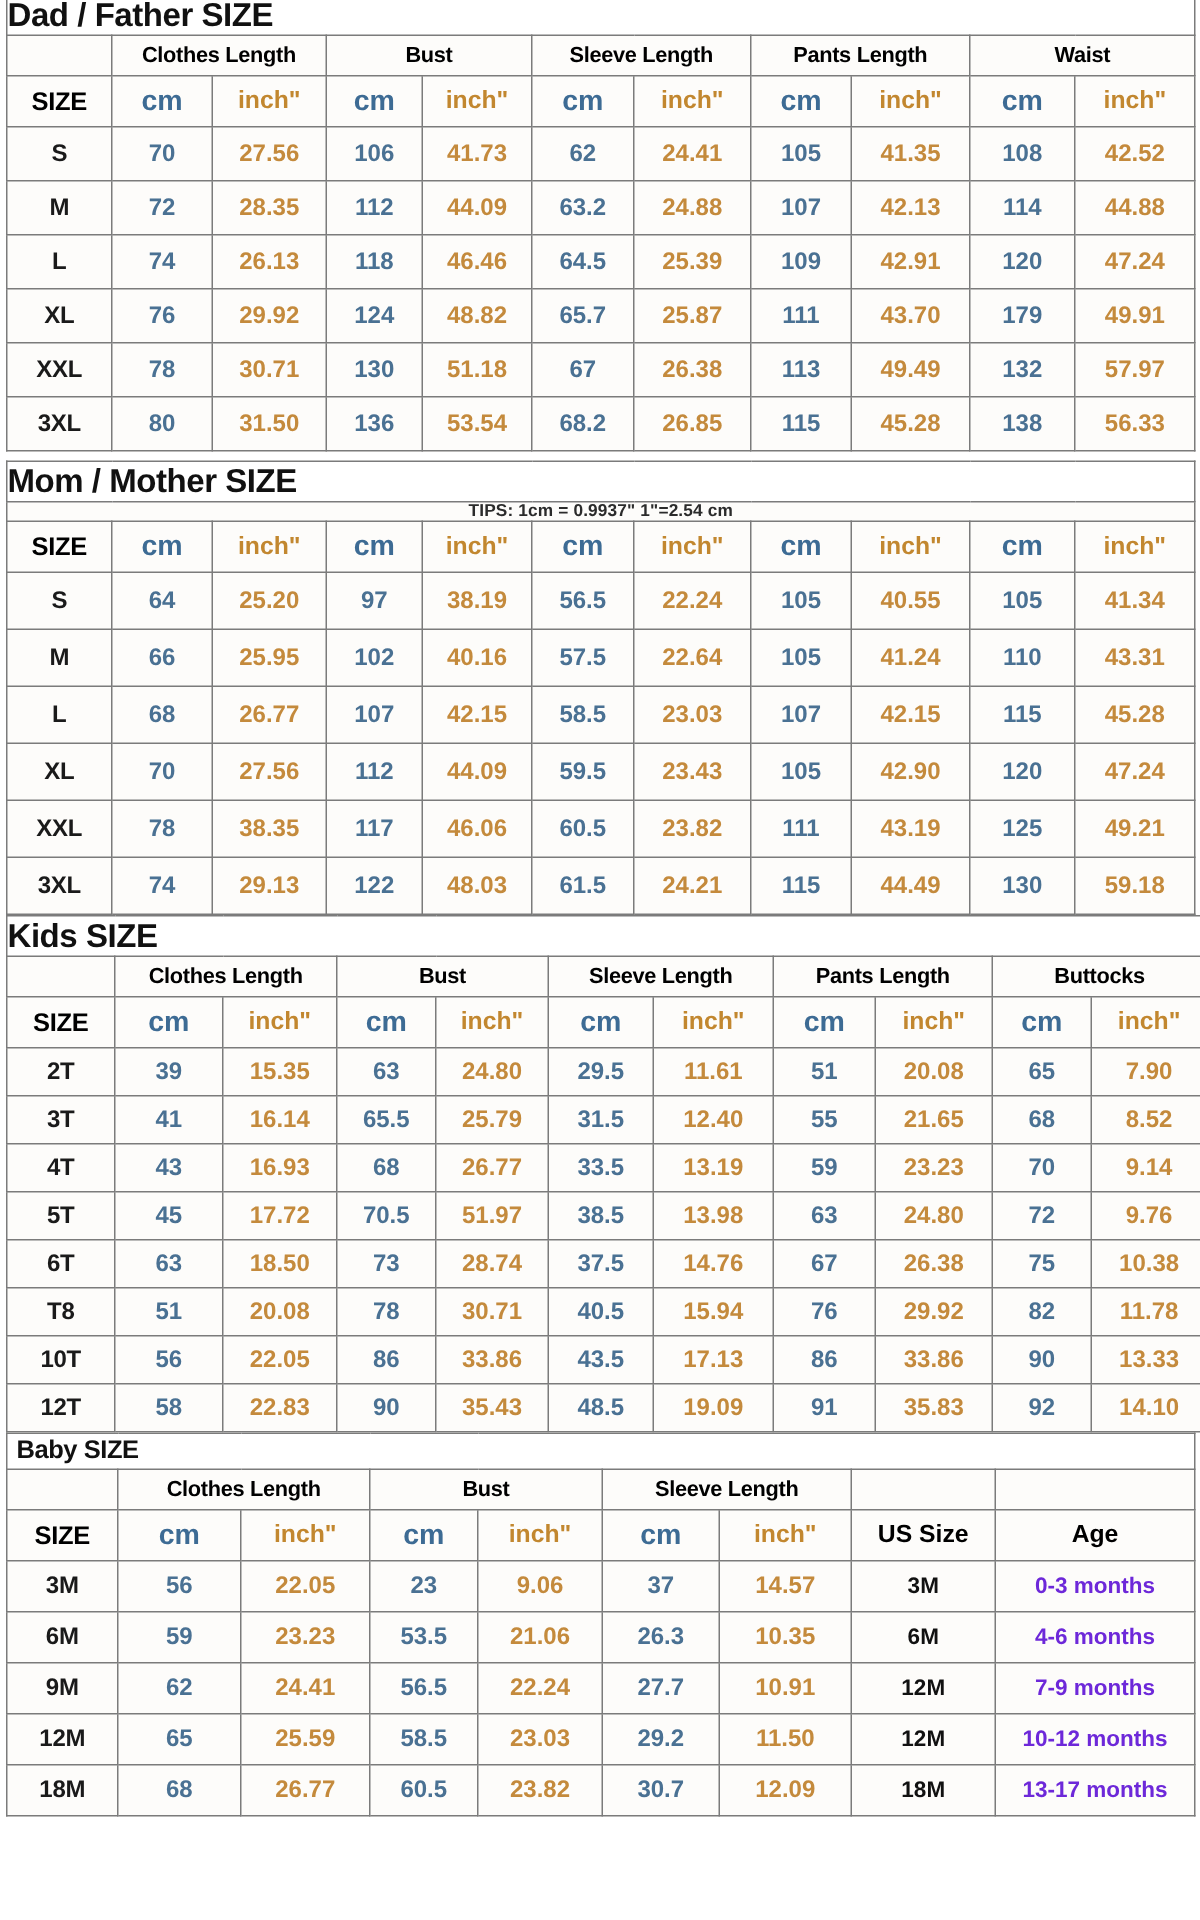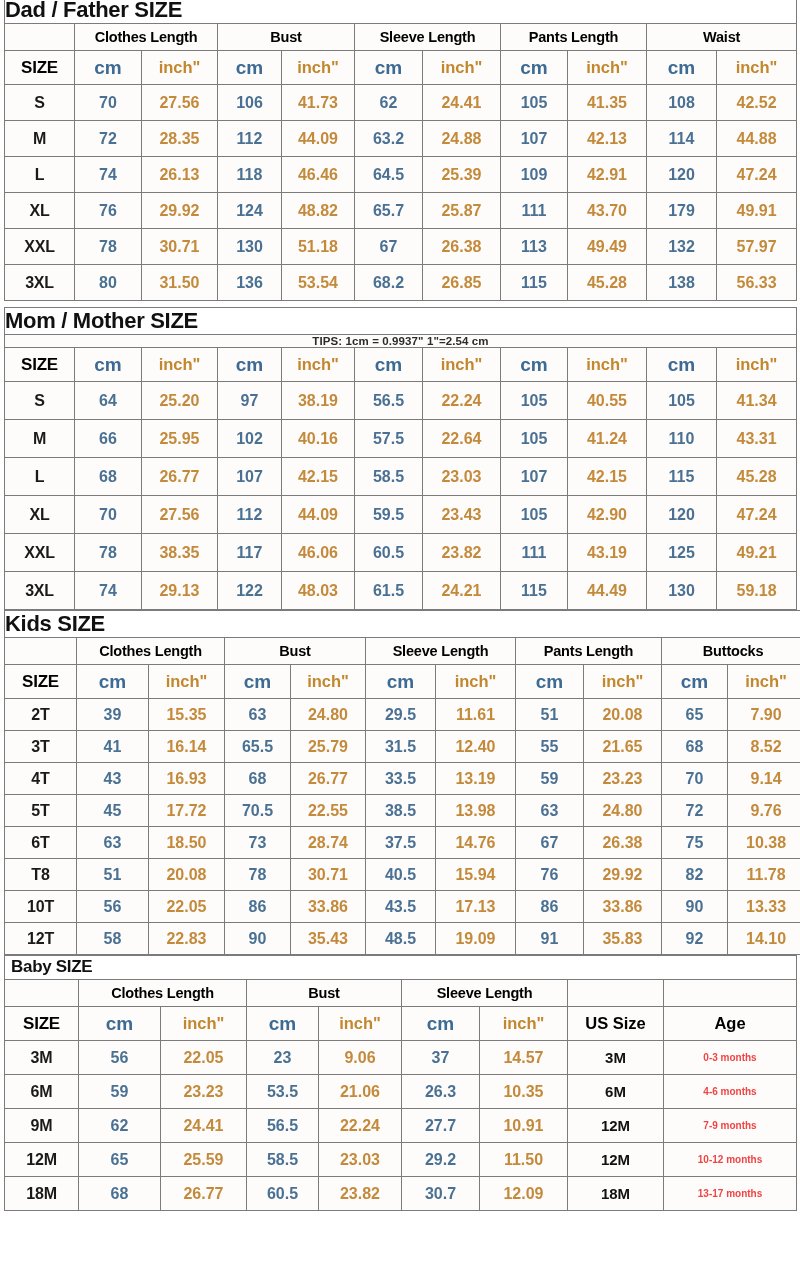--- a/index.html
+++ b/index.html
@@ -58,21 +58,21 @@
   }
   .hdr-cm { font-size: 19px; font-weight: bold; color: #3d6b94; }
   .hdr-in { font-size: 16.5px; font-weight: bold; color: #c2872f; }
   .hdr-plain { font-size: 16.5px; font-weight: bold; color: #000; }
   td.size-lbl {
     font-size: 16px; font-weight: bold; color: #1a1a1a; letter-spacing:-0.2px;
   }
   td.v-cm { font-size: 16px; font-weight: bold; color: #4a7193; }
   td.v-in { font-size: 16px; font-weight: bold; color: #c48a3c; }
   td.v-plain { font-size: 15px; font-weight: bold; color: #111; }
-  td.v-age { font-size: 10px; font-weight: bold; color: #ef4444; white-space: nowrap; }
+  td.v-age { font-size: 15px; font-weight: bold; color: #6d28d9; white-space: nowrap; }
 
   tr.dad-row td { height: 36px; }
   tr.mom-row td { height: 38px; }
   tr.kid-row td { height: 32px; }
   tr.baby-row td { height: 34px; }
   .gap { height: 6px; }
 </style>
 </head>
 <body>
 
@@ -397,21 +397,21 @@
           <td class="v-cm">59</td>
           <td class="v-in">23.23</td>
           <td class="v-cm">70</td>
           <td class="v-in">9.14</td>
         </tr>
         <tr class="kid-row">
           <td class="size-lbl">5T</td>
           <td class="v-cm">45</td>
           <td class="v-in">17.72</td>
           <td class="v-cm">70.5</td>
-          <td class="v-in">22.55</td>
+          <td class="v-in">51.97</td>
           <td class="v-cm">38.5</td>
           <td class="v-in">13.98</td>
           <td class="v-cm">63</td>
           <td class="v-in">24.80</td>
           <td class="v-cm">72</td>
           <td class="v-in">9.76</td>
         </tr>
         <tr class="kid-row">
           <td class="size-lbl">6T</td>
           <td class="v-cm">63</td>

